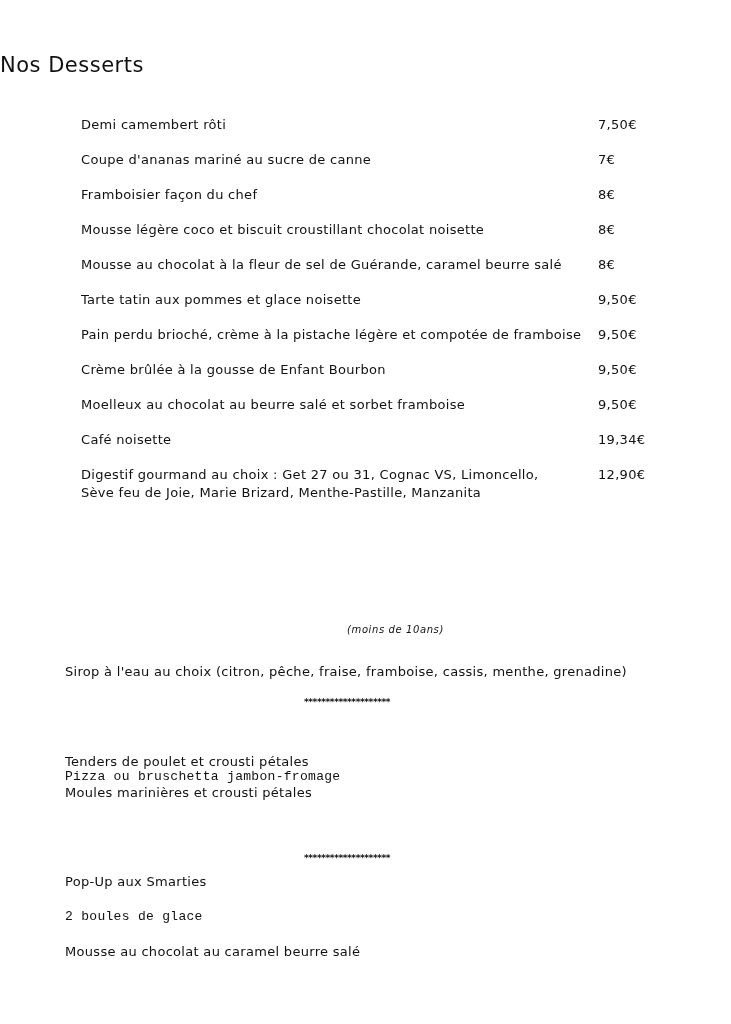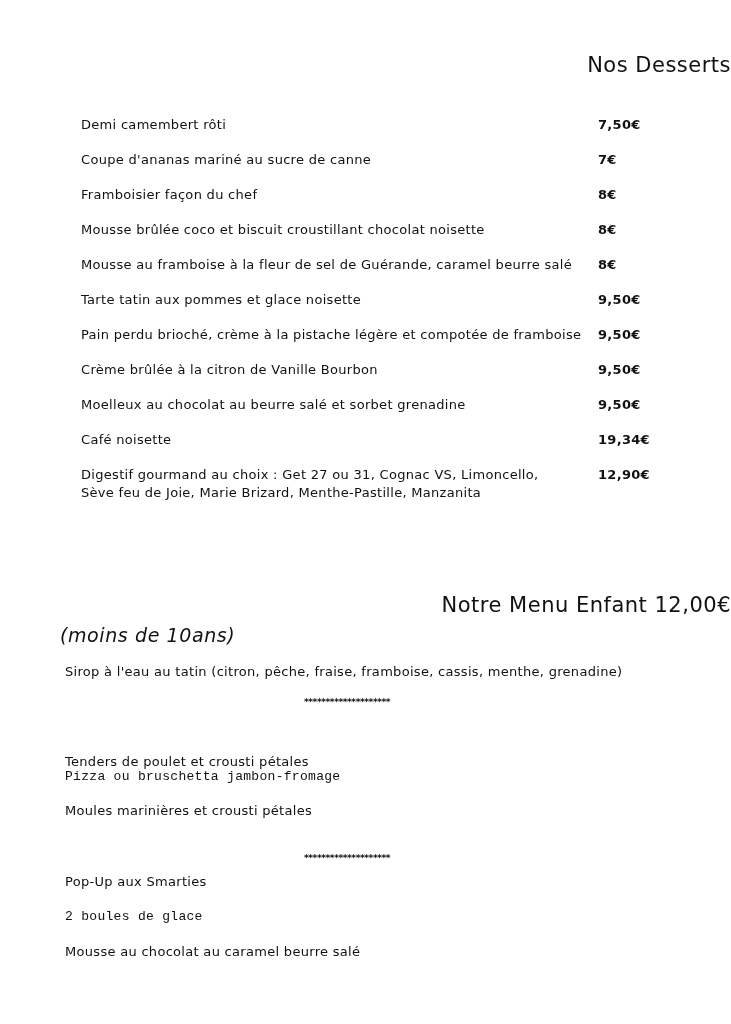--- a/index.html
+++ b/index.html
@@ -18,21 +18,21 @@
     .page {
       position: absolute;
       left: 0; top: 0;
       width: 731px;
       height: 1024px;
     }
     .title {
       position: absolute;
       left: 0;
       width: 731px;
-      text-align: right;
+      text-align: left;
       font-size: 21px;
       letter-spacing: 0.5px;
       color: #111;
     }
     .dessert-row {
       position: absolute;
       left: 65px;
       width: 600px;
       font-size: 13px;
       letter-spacing: 0.3px;
@@ -44,27 +44,27 @@
       top: 0;
       width: 520px;
       white-space: pre-line;
       margin-left: 16px;
     }
     .dessert-price {
       position: absolute;
       left: 533px;
       top: 0;
       white-space: nowrap;
-      font-weight: bold;
     }
     .subtitle {
       position: absolute;
       left: 0;
       width: 731px;
-      font-size: 19px;
+      text-align: center;
+      font-size: 10px;
       font-style: italic;
       letter-spacing: 0.6px;
       padding-left: 60px;
       box-sizing: border-box;
     }
     .kid-line {
       position: absolute;
       left: 65px;
       font-size: 13px;
       letter-spacing: 0.3px;
@@ -93,63 +93,62 @@
   </div>
   <div class="dessert-row" style="top:151px;">
     <span class="dessert-name">Coupe d'ananas mariné au sucre de canne</span>
     <span class="dessert-price">7€</span>
   </div>
   <div class="dessert-row" style="top:186px;">
     <span class="dessert-name">Framboisier façon du chef</span>
     <span class="dessert-price">8€</span>
   </div>
   <div class="dessert-row" style="top:221px;">
-    <span class="dessert-name">Mousse brûlée coco et biscuit croustillant chocolat noisette</span>
+    <span class="dessert-name">Mousse légère coco et biscuit croustillant chocolat noisette</span>
     <span class="dessert-price">8€</span>
   </div>
   <div class="dessert-row" style="top:256px;">
-    <span class="dessert-name">Mousse au framboise à la fleur de sel de Guérande, caramel beurre salé</span>
+    <span class="dessert-name">Mousse au chocolat à la fleur de sel de Guérande, caramel beurre salé</span>
     <span class="dessert-price">8€</span>
   </div>
   <div class="dessert-row" style="top:291px;">
     <span class="dessert-name">Tarte tatin aux pommes et glace noisette</span>
     <span class="dessert-price">9,50€</span>
   </div>
   <div class="dessert-row" style="top:326px;">
     <span class="dessert-name">Pain perdu brioché, crème à la pistache légère et compotée de framboise</span>
     <span class="dessert-price">9,50€</span>
   </div>
   <div class="dessert-row" style="top:361px;">
-    <span class="dessert-name">Crème brûlée à la citron de Vanille Bourbon</span>
+    <span class="dessert-name">Crème brûlée à la gousse de Enfant Bourbon</span>
     <span class="dessert-price">9,50€</span>
   </div>
   <div class="dessert-row" style="top:396px;">
-    <span class="dessert-name">Moelleux au chocolat au beurre salé et sorbet grenadine</span>
+    <span class="dessert-name">Moelleux au chocolat au beurre salé et sorbet framboise</span>
     <span class="dessert-price">9,50€</span>
   </div>
   <div class="dessert-row" style="top:431px;">
     <span class="dessert-name">Café noisette</span>
     <span class="dessert-price">19,34€</span>
   </div>
   <div class="dessert-row" style="top:466px;">
     <span class="dessert-name">Digestif gourmand au choix : Get 27 ou 31, Cognac VS, Limoncello,
 Sève feu de Joie, Marie Brizard, Menthe-Pastille, Manzanita</span>
     <span class="dessert-price">12,90€</span>
   </div>
 
-  <div class="title" style="top:593px;">Notre Menu Enfant 12,00€</div>
   <div class="subtitle" style="top:624px;">(moins de 10ans)</div>
 
-  <div class="kid-line" style="top:663px;">Sirop à l'eau au tatin (citron, pêche, fraise, framboise, cassis, menthe, grenadine)</div>
+  <div class="kid-line" style="top:663px;">Sirop à l'eau au choix (citron, pêche, fraise, framboise, cassis, menthe, grenadine)</div>
 
   <div class="separator" style="top:697px;">********************</div>
 
   <div class="kid-line" style="top:733px;margin-top:20px;">Tenders de poulet et crousti pétales</div>
   <div class="kid-line" style="top:768px;font-family:Liberation Mono, monospace;">Pizza ou bruschetta jambon-fromage</div>
-  <div class="kid-line" style="top:802px;text-align:center;">Moules marinières et crousti pétales</div>
+  <div class="kid-line" style="top:784px;text-align:center;">Moules marinières et crousti pétales</div>
 
   <div class="separator" style="top:853px;">********************</div>
 
   <div class="kid-line" style="top:873px;">Pop-Up aux Smarties</div>
   <div class="kid-line" style="top:908px;font-family:Liberation Mono, monospace;">2 boules de glace</div>
   <div class="kid-line" style="top:943px;text-align:center;">Mousse au chocolat au caramel beurre salé</div>
 
 </div>
 
 </body></html>

